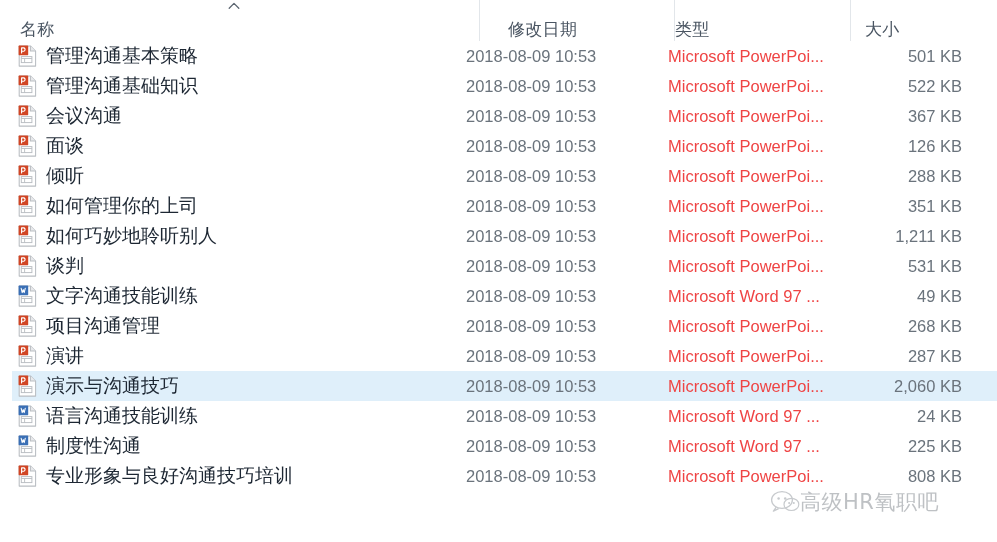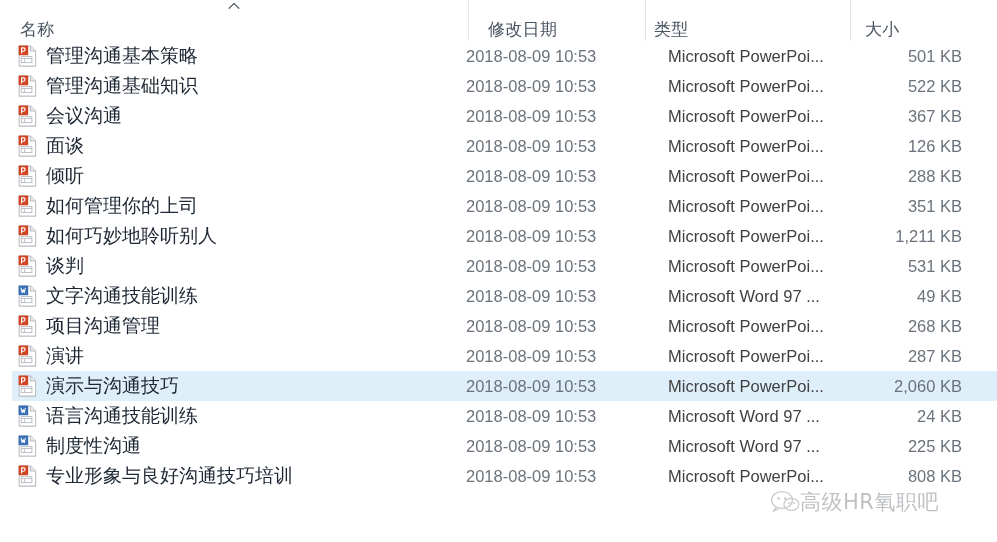--- a/index.html
+++ b/index.html
@@ -40,22 +40,22 @@
     align-items: flex-end;
     color: #4a5562;
     font-size: 17px;
     letter-spacing: .3px;
     white-space: nowrap;
   }
   .hcell .htext { display: inline-block; }
   .hcell.sep { border-left: 1px solid #e2e6ea; }
 
   .hcell-name  { left: 0px;   width: 455px; padding-left: 20px; }
-  .hcell-date  { left: 468px; width: 190px; padding-left: 19px; }
-  .hcell-type  { left: 645px; width: 205px; padding-left: 8px; }
+  .hcell-date  { left: 479px; width: 190px; padding-left: 28px; }
+  .hcell-type  { left: 674px; width: 205px; padding-left: 0; }
   .hcell-size  { left: 850px; width: 147px; padding-left: 14px; }
 
   .sort-caret {
     position: absolute;
     left: 226px;
     top: 0px;
     width: 16px;
     height: 12px;
     color: #5b6570;
     font-size: 12px;
@@ -109,21 +109,21 @@
     font-size: 19px;
   }
   .cell-date {
     left: 466px;
     width: 180px;
     color: #6a737c;
   }
   .cell-type {
     left: 668px;
     width: 182px;
-    color: #404040;
+    color: #ef4444;
   }
   .cell-size {
     left: 850px;
     width: 128px;
     color: #6a737c;
     justify-content: flex-end;
     padding-right: 16px;
   }
 
   .fname { margin-left: 9px; }

